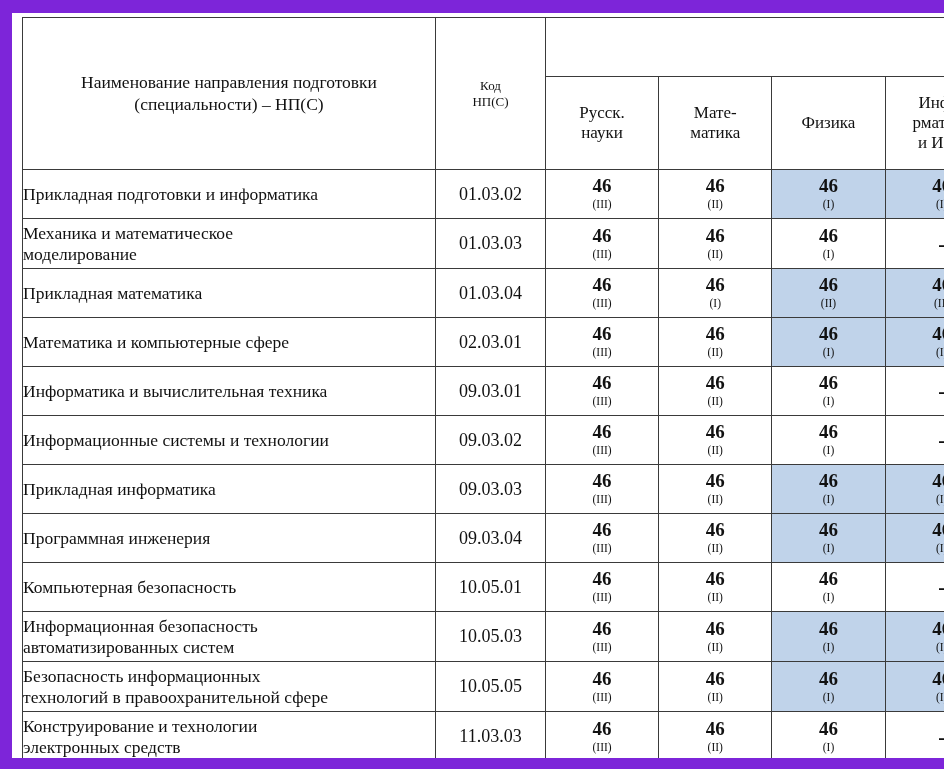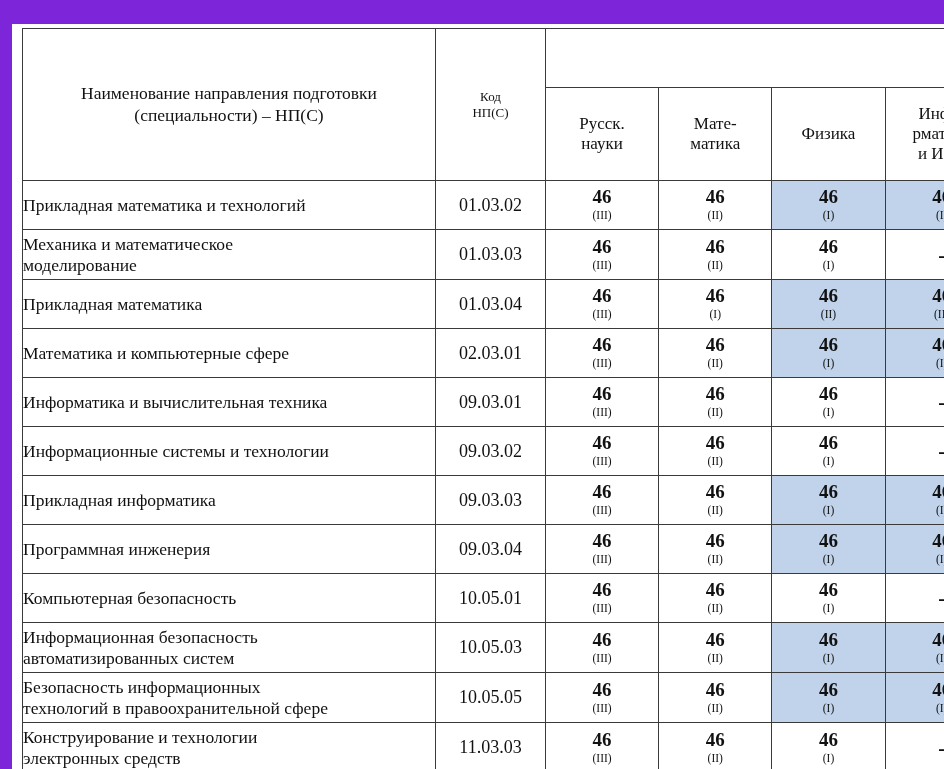--- a/index.html
+++ b/index.html
@@ -14,21 +14,21 @@
     font-family: "Liberation Serif", "DejaVu Serif", serif;
   }
 
   #frame {
     position: absolute;
     left: 0; top: 0;
     width: 944px;
     height: 769px;
     background: #7d25d9;
     box-sizing: border-box;
-    padding: 24px 0 12px 12px;
+    padding: 13px 0 12px 12px;
   }
 
   #sheet {
     position: relative;
     width: 932px;
     height: 745px;
     background: #ffffff;
     overflow: hidden;
     box-sizing: border-box;
   }
@@ -171,21 +171,21 @@
               <div>Инфо-</div>
               <div>рматика</div>
               <div>и ИКТ</div>
             </th>
 
           </tr>
         </thead>
         <tbody id="tbody">
             <tr class="data-row">
               <td class="cell-name">
-                <div>Прикладная математика и технологий</div>
+                <div>Прикладная подготовки и информатика</div>
               </td>
               <td class="cell-code">01.03.02</td>
               <td class="cell-score">
                 <span class="num">46</span>
                 <span class="rn">(III)</span>
               </td>
               <td class="cell-score">
                 <span class="num">46</span>
                 <span class="rn">(II)</span>
               </td>

